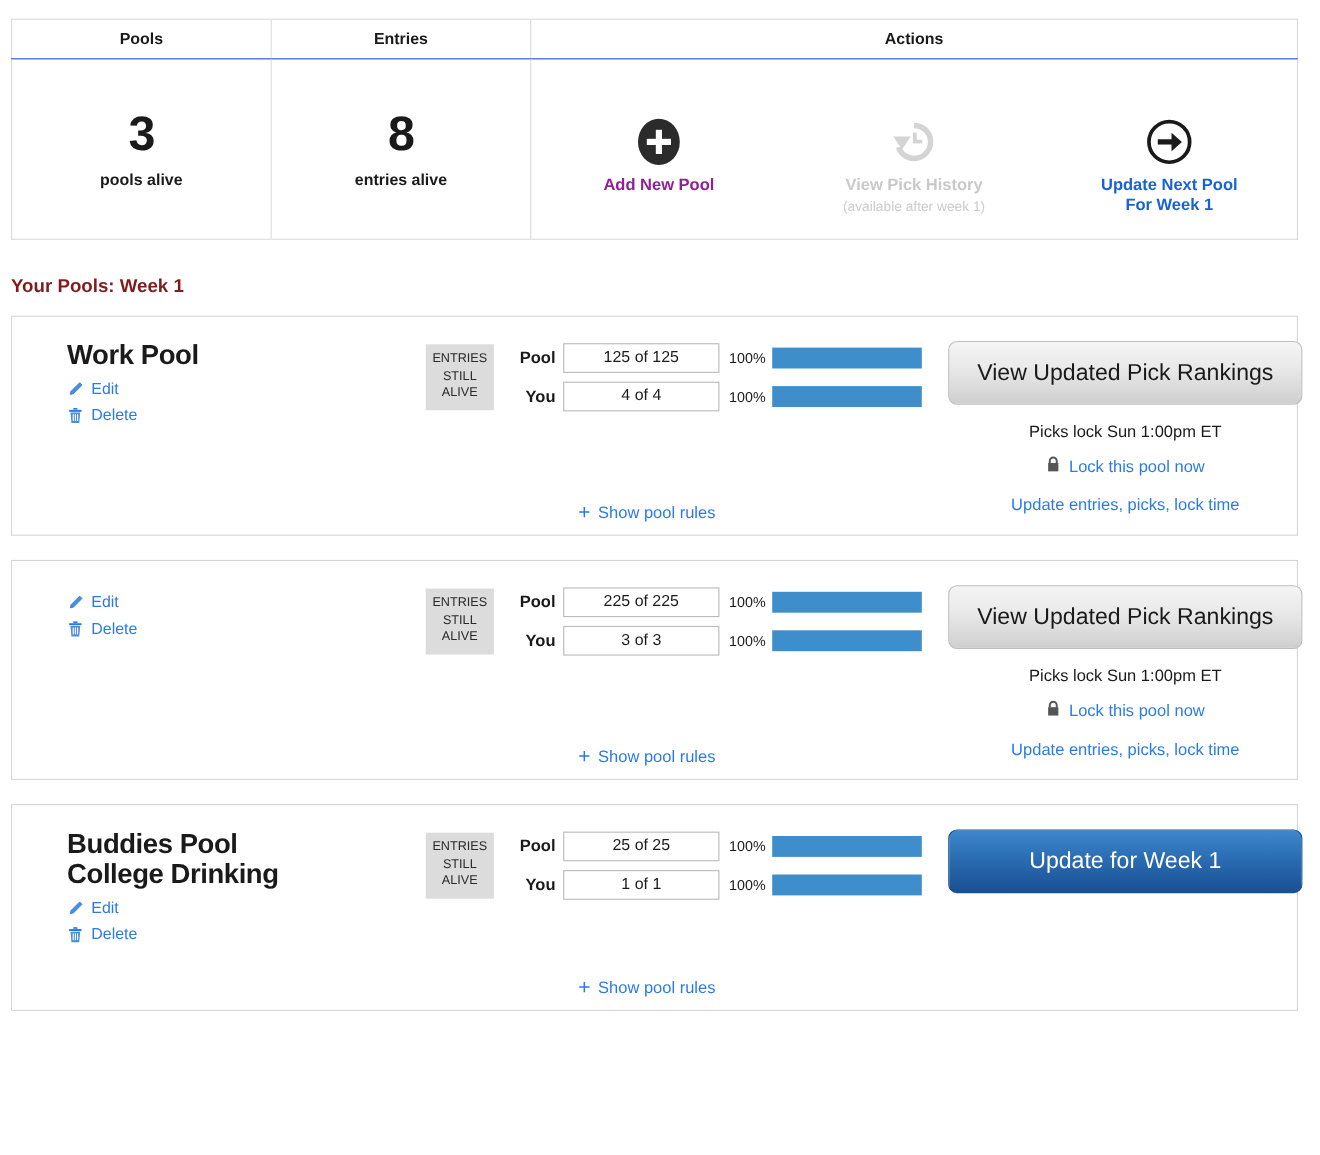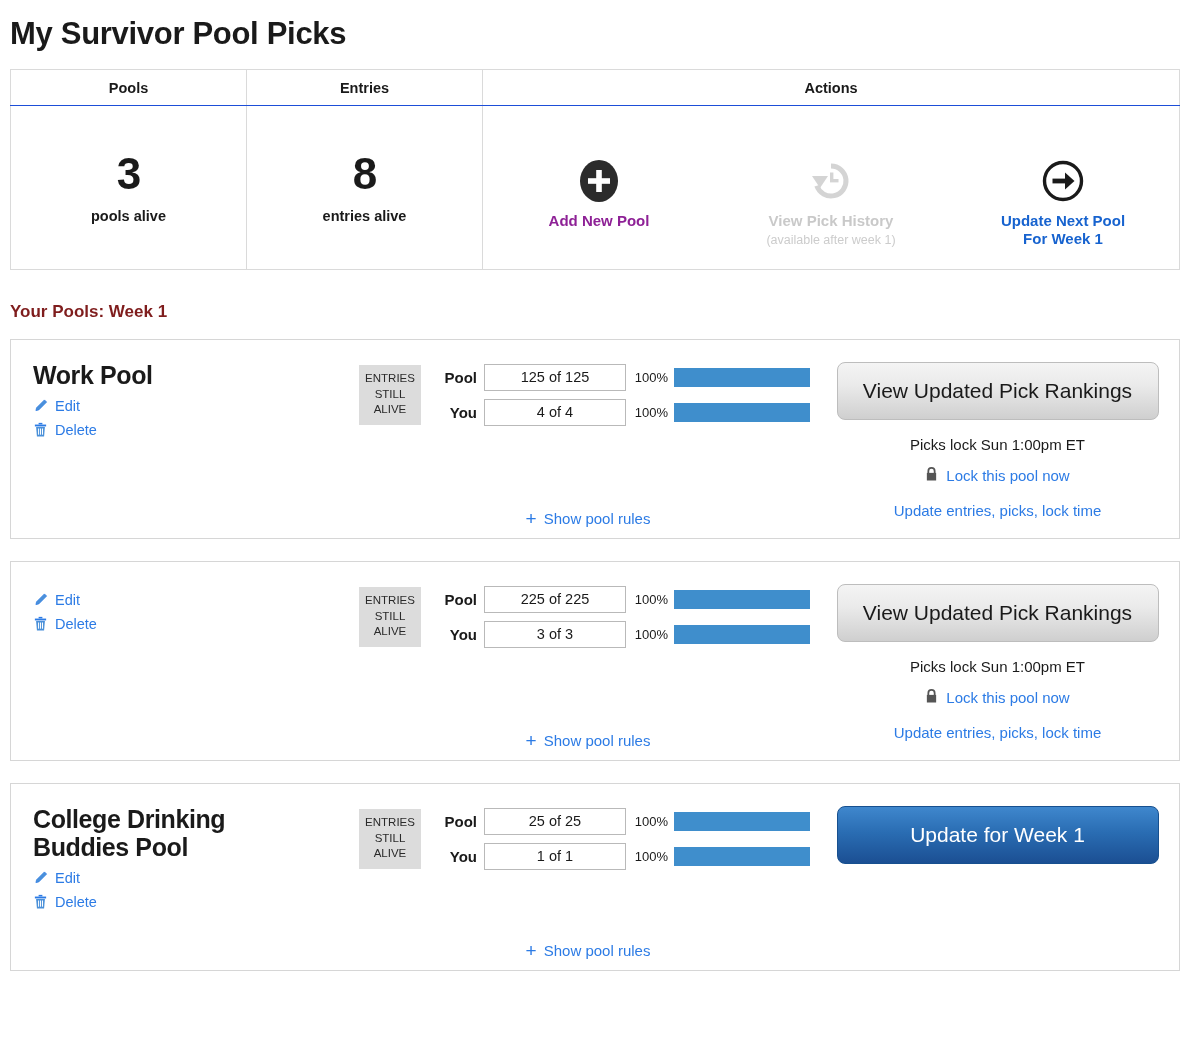--- a/index.html
+++ b/index.html
@@ -124,21 +124,21 @@
     margin-bottom: 22px;
     padding: 22px 18px 10px 18px;
     min-height: 200px;
   }
   .card-main {
     display: flex;
     align-items: flex-start;
   }
 
   
-  .col-name { width: 330px; flex: 0 0 330px; padding-left: 4px; }
+  .col-name { width: 330px; flex: 0 0 330px; padding-left: 4px; margin-left: 28px; }
   .pool-name {
     font-size: 25px;
     font-weight: bold;
     line-height: 1.11;
     letter-spacing: -0.4px;
     margin: 0 0 6px 0;
     color: #1a1a1a;
   }
   .mini-link {
     display: flex;
@@ -289,21 +289,20 @@
     line-height: 1;
     color: #2c7be5;
     font-weight: 500;
   }
 </style>
 </head>
 <body>
 
 <div class="page">
 
-  <h1 class="page-title">My Survivor Pool Picks</h1>
 
   <table class="summary-table">
     <thead>
       <tr>
         <th style="width:236px">Pools</th>
         <th style="width:236px">Entries</th>
         <th>Actions</th>
       </tr>
     </thead>
     <tbody>
@@ -534,22 +533,22 @@
           <span>Show pool rules</span>
         </span>
       </div>
     </div>
 
     <div class="pool-card" style="min-height:188px;">
       <div class="card-main">
 
         <div class="col-name">
           <div class="pool-name">
+            <div>Buddies Pool</div>
             <div>College Drinking</div>
-            <div>Buddies Pool</div>
           </div>
           <div class="mini-link">
             <span class="ic">
               <svg width="15" height="16" viewBox="0 0 16 16" aria-hidden="true">
                 <path d="M12.2 1.5l2.3 2.3-8.4 8.4-3 0.7 0.7-3z" fill="#4a90d9" stroke="#2c7be5" stroke-width="0.8"></path>
               </svg>
             </span>
             <span>Edit</span>
           </div>
           <div class="mini-link">

